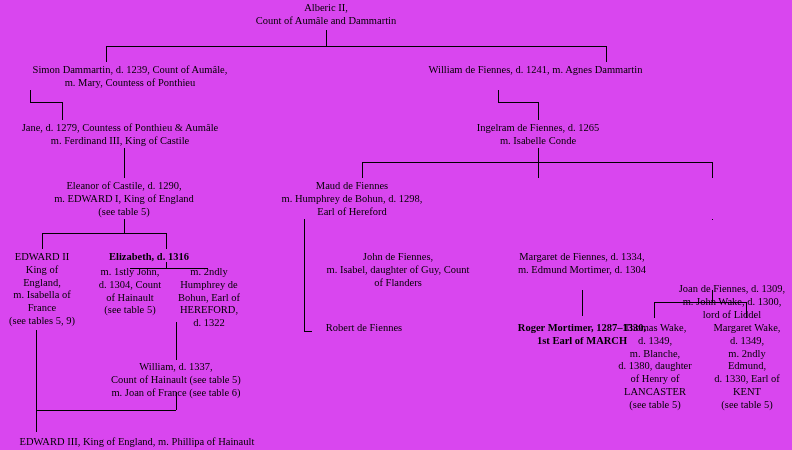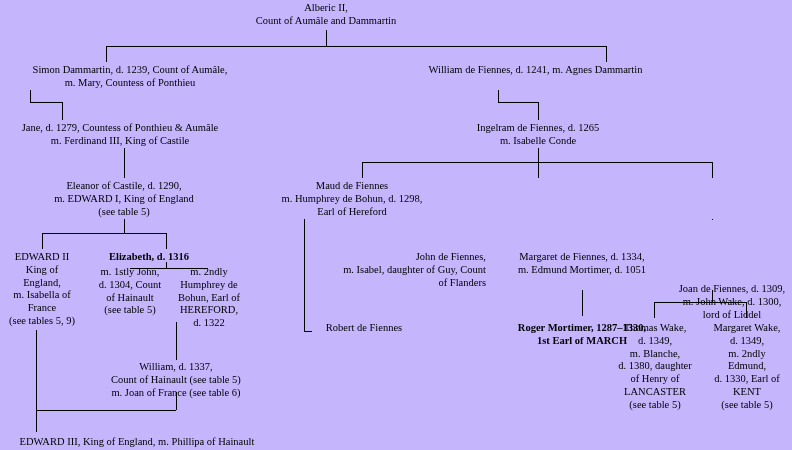--- a/index.html
+++ b/index.html
@@ -4,21 +4,21 @@
 <style>
   html, body {
     margin: 0;
     padding: 0;
     background: #ffffff;
   }
   #root {
     position: relative;
     width: 792px;
     height: 450px;
-    background: #c4b5fd;
+    background: #d946ef;
     font-family: "Liberation Serif", serif;
     color: #000000;
     overflow: hidden;
   }
   .node {
     position: absolute;
     text-align: center;
     font-size: 10.5px;
     line-height: 1.22;
     color: #000;
@@ -96,25 +96,25 @@
     <div class="node" style="left: 96px; top: 251px; width: 106px; font-weight: bold;">Elizabeth, d. 1316</div>
     <div class="node" style="left: 92px; top: 266px; width: 76px;">m. 1stly John,
 d. 1304, Count
 of Hainault
 (see table 5)</div>
     <div class="node" style="left: 170px; top: 266px; width: 78px;">m. 2ndly
 Humphrey de
 Bohun, Earl of
 HEREFORD,
 d. 1322</div>
-    <div class="node" style="left: 310px; top: 251px; width: 176px; text-align: right;">John de Fiennes,
+    <div class="node" style="left: 310px; top: 251px; width: 176px;">John de Fiennes,
 m. Isabel, daughter of Guy, Count
 of Flanders</div>
     <div class="node" style="left: 494px; top: 251px; width: 176px;">Margaret de Fiennes, d. 1334,
-m. Edmund Mortimer, d. 1051</div>
+m. Edmund Mortimer, d. 1304</div>
     <div class="node" style="left: 672px; top: 251px; width: 120px; margin-top: 32px;">Joan de Fiennes, d. 1309,
 m. John Wake, d. 1300,
 lord of Liddel</div>
     <div class="node" style="left: 310px; top: 322px; width: 108px;">Robert de Fiennes</div>
     <div class="node bold" style="left: 494px; top: 322px; width: 176px;">Roger Mortimer, 1287–1330,
 1st Earl of MARCH</div>
     <div class="node" style="left: 610px; top: 322px; width: 90px;">Thomas Wake,
 d. 1349,
 m. Blanche,
 d. 1380, daughter

